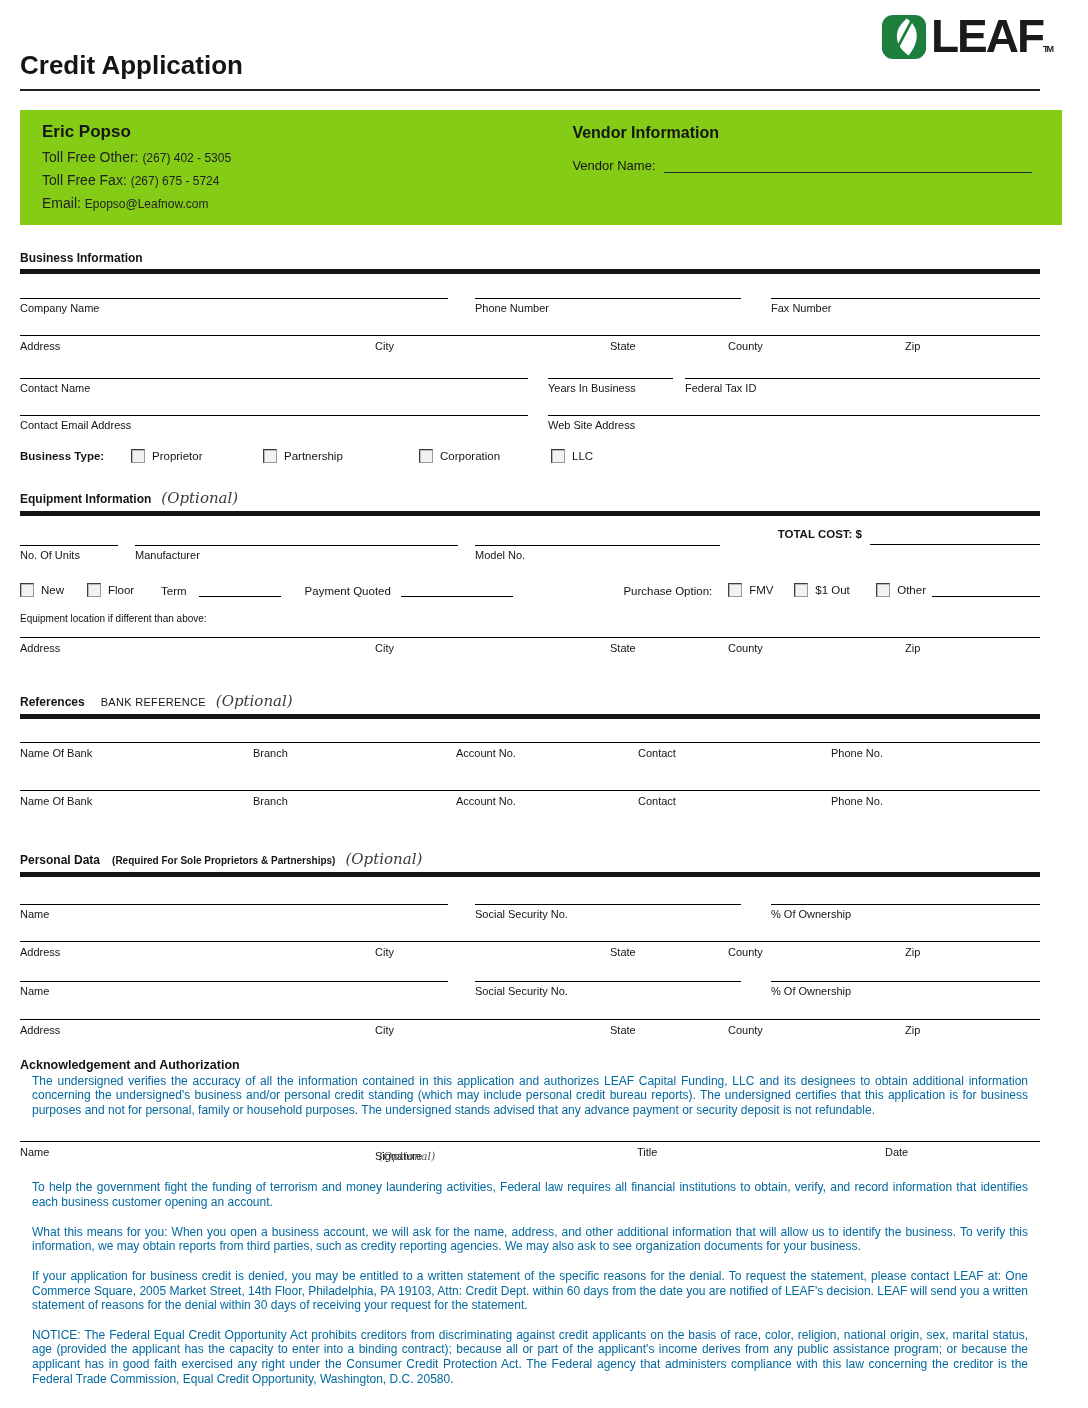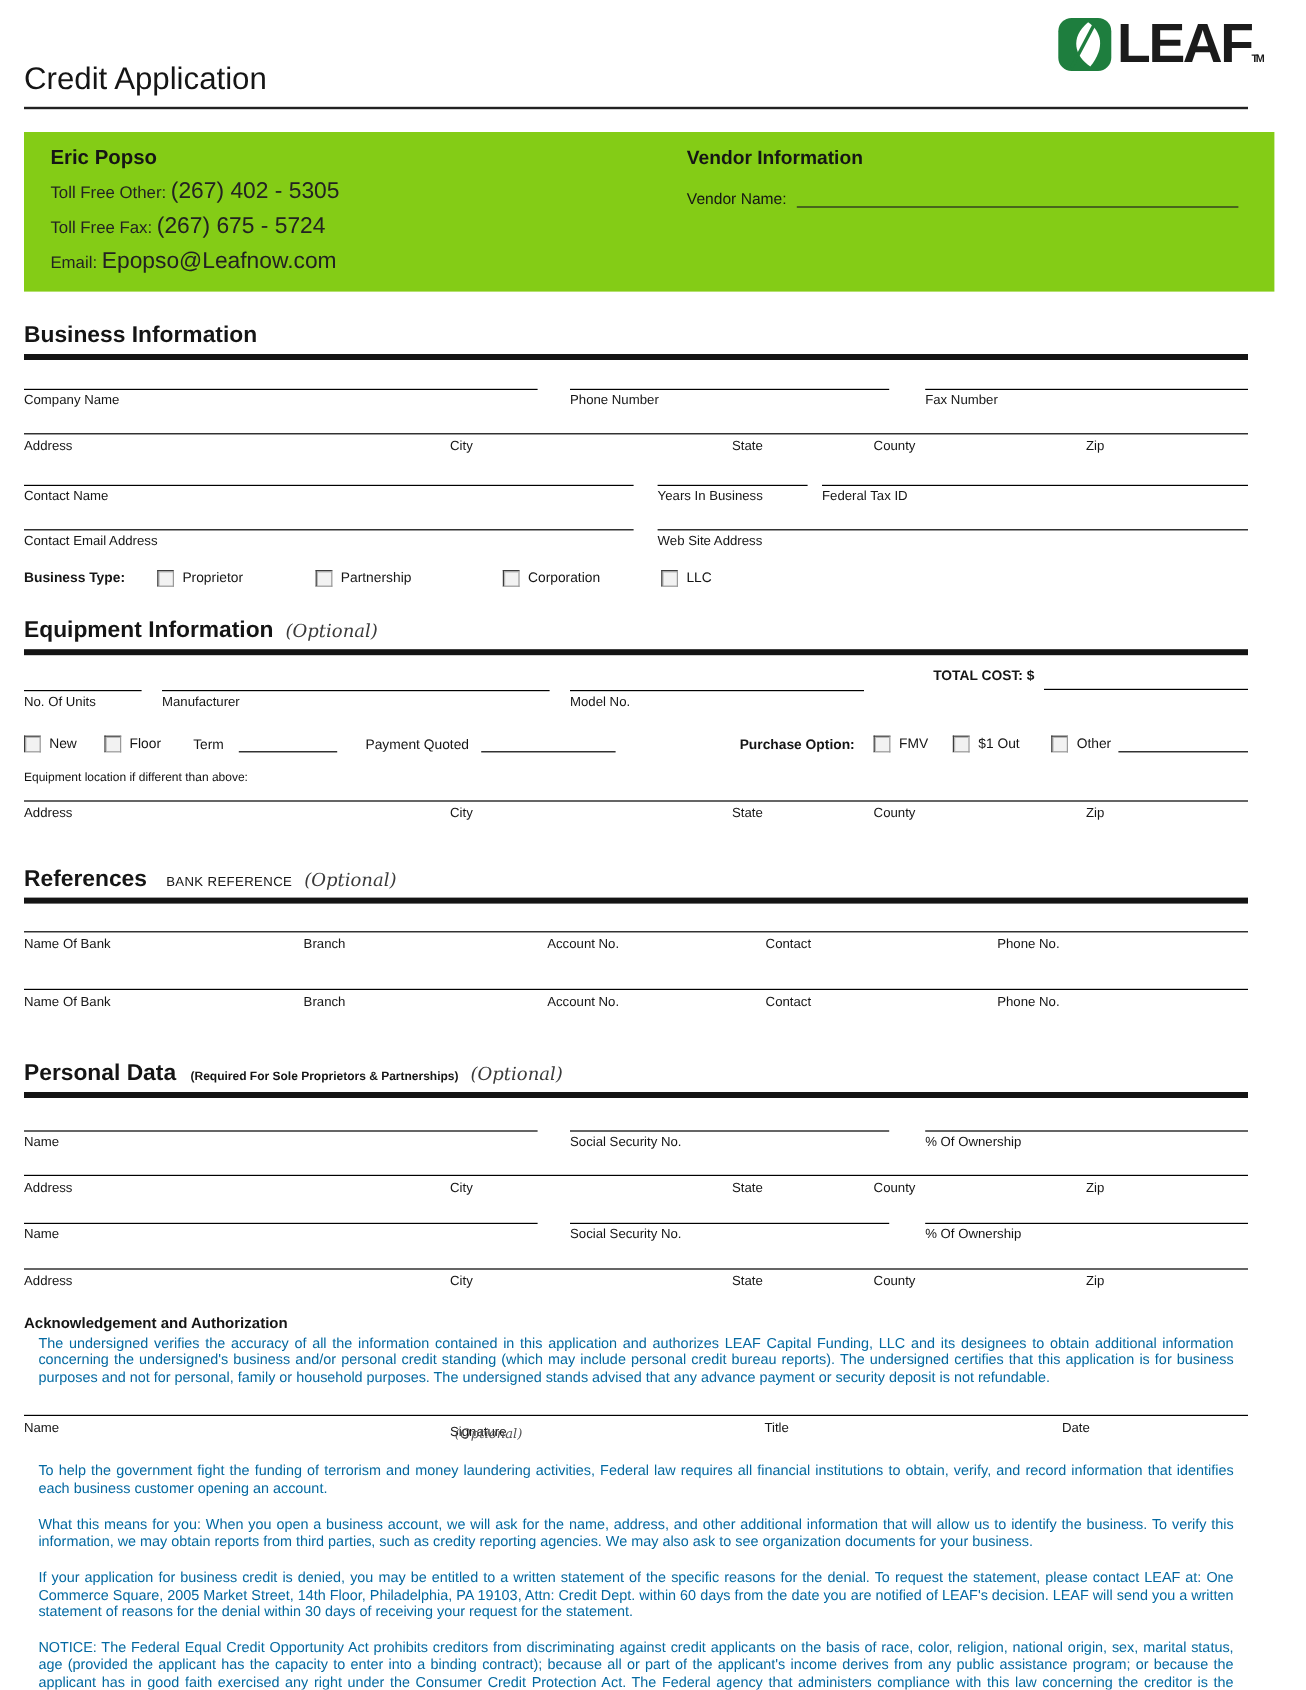--- a/index.html
+++ b/index.html
@@ -9,37 +9,37 @@
     -webkit-font-smoothing:antialiased;
   }
   .page { padding:0 48px 0 20px; }
 
   
   .hdr { position:relative; padding-top:50px; }
   .logo { position:absolute; top:14px; right:-12px; display:flex; align-items:flex-start; }
   .logo svg { display:block; }
   .logo-text { font-size:46px; font-weight:800; letter-spacing:-2px; color:#1b1b1b; line-height:44px; margin-left:4px; }
   .logo-tm { font-size:9px; vertical-align:baseline; font-weight:700; }
-  h1.title { margin:0; font-size:26px; font-weight:400; letter-spacing:0; }
+  h1.title { margin:0; font-size:26px; font-weight:700; letter-spacing:0; }
   .title-rule { height:2px; background:#222; margin-top:8px; }
 
   
   .info-box { background:#84cc16; margin:19px -22px 0 0; padding:12px 0 14px 22px; display:flex; }
   .info-left { width:52%; }
   .contact-name { font-size:17px; font-weight:800; margin-bottom:6px; }
   .contact-line { font-size:14px; margin-top:7px; color:#222; }
-  .contact-line .val { font-size:19px; }
+  .contact-line .val { font-size:12px; }
   .info-right { flex:1; padding-right:30px; }
   .vendor-h { font-size:16px; font-weight:800; margin-top:2px; }
   .vendor-line { margin-top:16px; font-size:13px; display:flex; align-items:flex-end; }
   .vendor-blank { flex:1; border-bottom:1.5px solid #222; height:14px; margin-left:8px; }
 
   
   .sec { display:flex; align-items:baseline; }
-  .sec h2 { margin:0; font-size:19px; font-weight:800; }
+  .sec h2 { margin:0; font-size:12px; font-weight:800; }
   .sec .sub { font-size:11px; margin-left:16px; letter-spacing:.3px; }
   .sec .sub-sm { font-size:10px; font-weight:700; margin-left:12px; }
   .script { font-family:"DejaVu Serif", serif; font-style:italic; font-size:15px; color:#3a3a3a; margin-left:10px; }
   .script-sm { font-family:"DejaVu Serif", serif; font-style:italic; font-size:11px; color:#555; margin-left:4px; }
   .bar { height:5px; background:#141414; margin-top:4px; }
 
   
   .row { display:flex; position:relative; }
   .f { border-top:1px solid #000; padding-top:3px; font-size:11px; line-height:1.1; }
   .lr { border-top:1px solid #000; position:relative; height:21px; font-size:11px; }
@@ -188,21 +188,21 @@
         </span>
       <span class="cbi" style="width:74px;">
           <span class="cb"></span>
           <span>Floor</span>
         </span>
       <span>Term</span>
       <span class="ul" style="width:82px; margin:0 24px 0 12px;"></span>
       <span>Payment Quoted</span>
       <span class="ul" style="width:112px; margin-left:10px;"></span>
       <span style="flex:1"></span>
-      <span style="font-weight:700;">Purchase Option:</span>
+      <span style="font-weight:400;">Purchase Option:</span>
       <span class="cbi" style="margin-left:16px; width:66px;">
           <span class="cb"></span>
           <span>FMV</span>
         </span>
       <span class="cbi" style="width:82px;">
           <span class="cb"></span>
           <span>$1 Out</span>
         </span>
       <span class="cbi">
           <span class="cb"></span>

